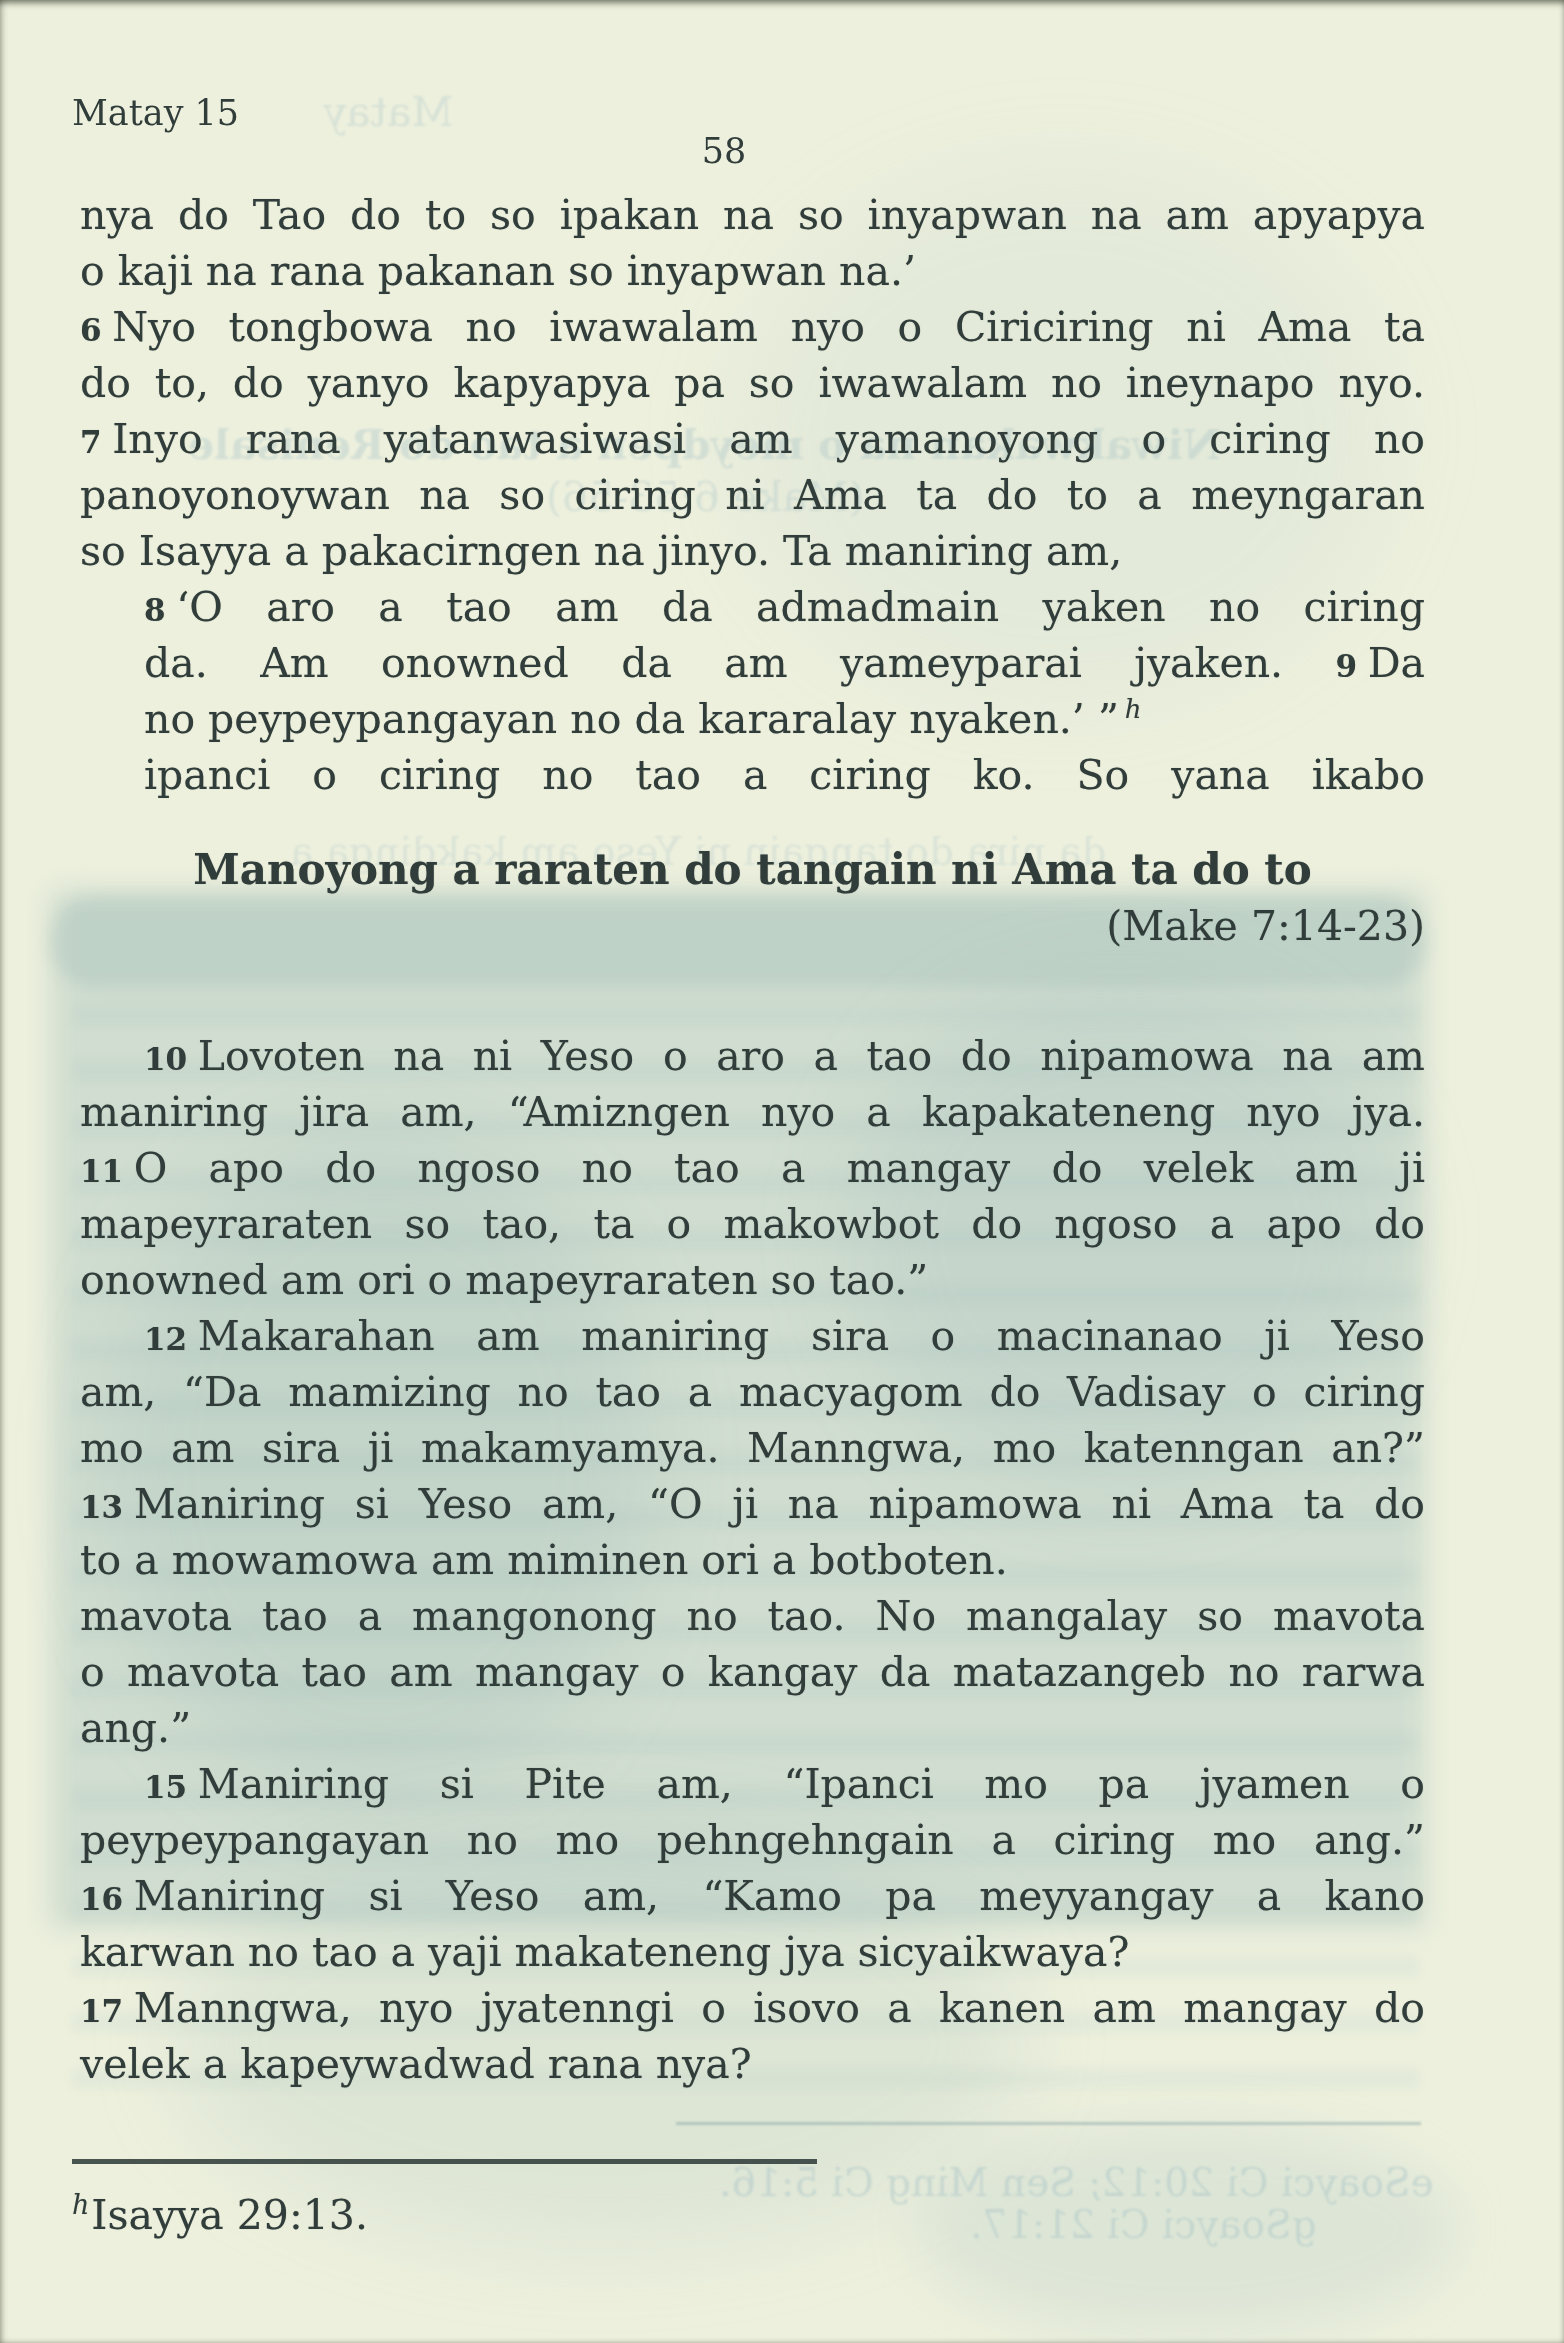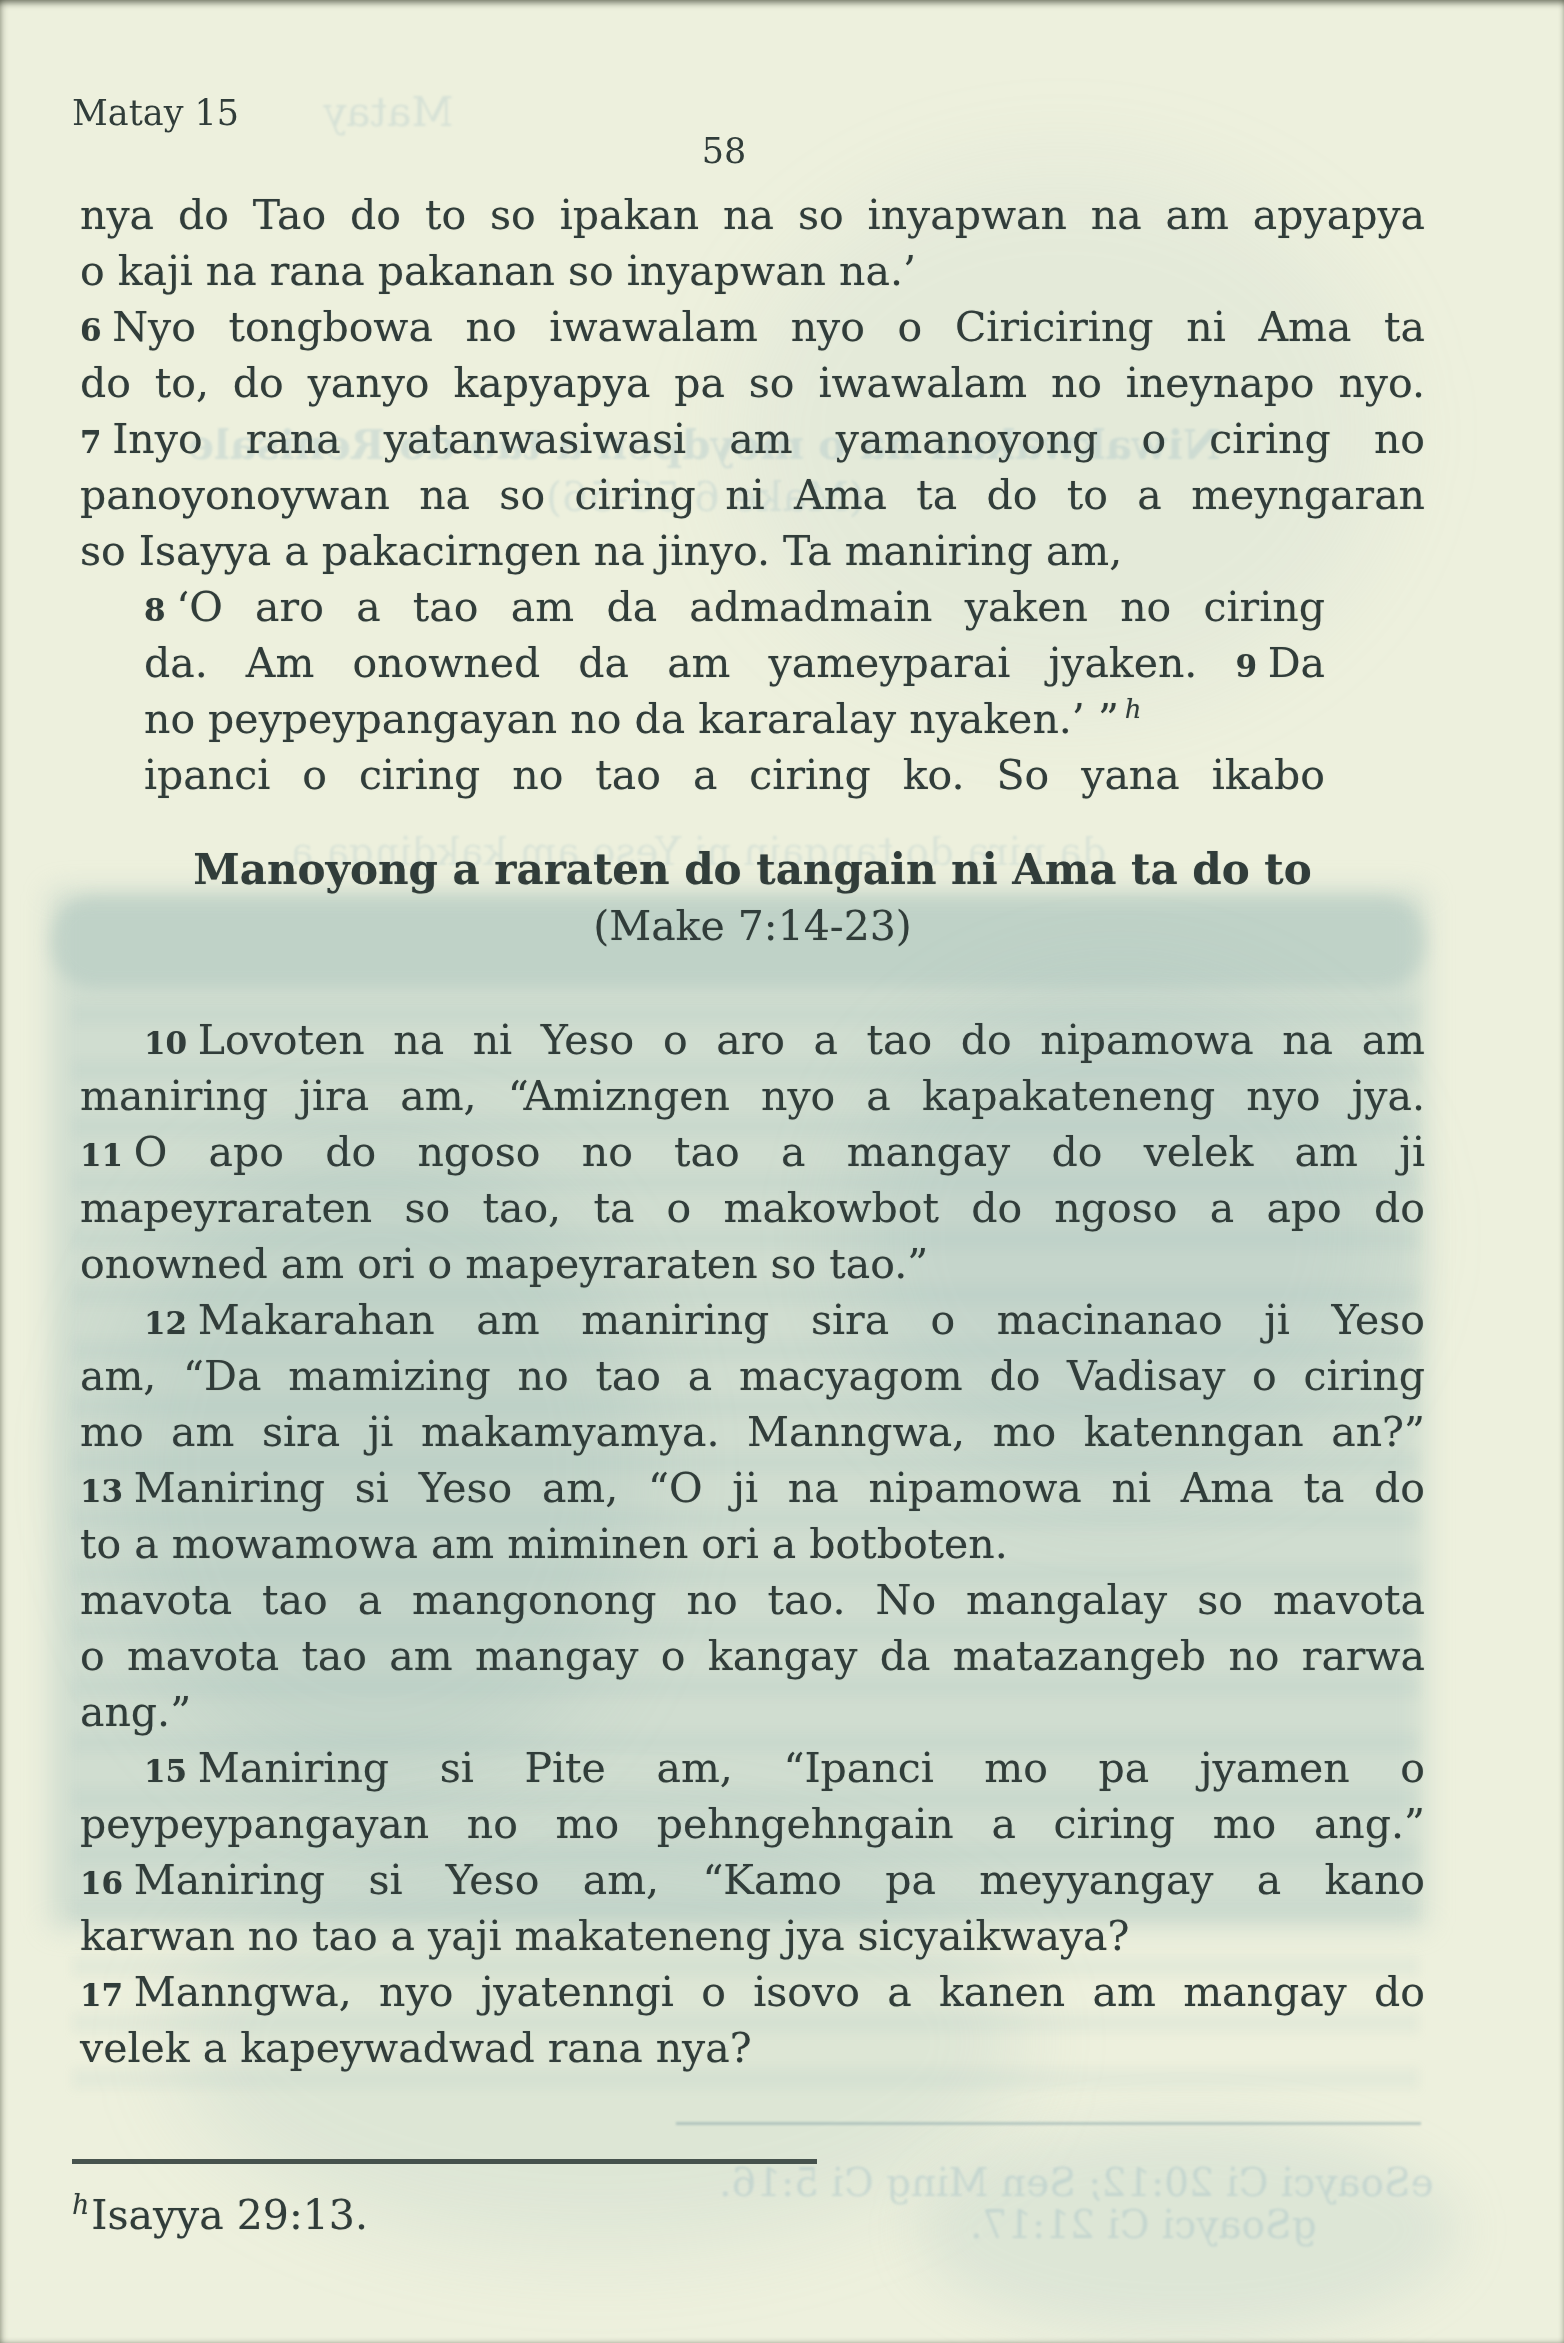--- a/index.html
+++ b/index.html
@@ -46,27 +46,27 @@
     line-height:1;
   }
   .ghost-rule{position:absolute;left:676px;top:2122px;width:745px;height:2.9px;background:rgba(135,165,168,.5);filter:blur(1px);}
   
   .header{position:absolute;top:85px;left:72px;right:147px;height:56px;font-size:35px;line-height:56px;}
   .running-head{position:absolute;left:0;top:0;}
   .page-number{position:absolute;left:594px;top:0;width:116px;text-align:center;margin-top:38px;}
   .body-text{position:absolute;top:187px;left:80px;width:1345px;font-size:41px;}
   .line{height:56px;line-height:56px;text-shadow:0 0 1px rgba(48,60,55,.35);}
   .line.just{text-align:justify;text-align-last:justify;}
-  .line.quote{margin-left:64px;margin-right:100px;}
+  .line.quote{margin-left:64px;}
   .line.indent{text-indent:64px;}
   .vnum{font-weight:bold;font-size:31px;margin-right:10.6px;}
   .line .t{}
   .fnref{font-style:italic;font-size:26px;vertical-align:super;line-height:0;margin-left:5.8px;}
   .heading{margin-top:39px;height:56px;line-height:56px;text-align:center;font-weight:bold;font-size:42px;text-shadow:0 0 1px rgba(48,60,55,.4);}
-  .reference{height:56px;line-height:56px;text-align:center;margin-bottom:58px;text-shadow:0 0 1px rgba(48,60,55,.3);}
+  .reference{height:56px;line-height:56px;text-align:right;margin-bottom:74px;text-shadow:0 0 1px rgba(48,60,55,.3);}
   .footnote-rule{position:absolute;left:72px;top:2159px;width:745px;height:4.8px;background:var(--ink);opacity:.88;}
   .footnote{position:absolute;left:72px;top:2188px;font-size:41px;line-height:54px;text-shadow:0 0 1px rgba(48,60,55,.3);}
   .footnote .fnmark{font-style:italic;font-size:27px;vertical-align:super;line-height:0;margin-right:1.9px;}
 </style>
 </head>
 <body>
 
 <div class="page">
 
   <div class="ghost-layer">

